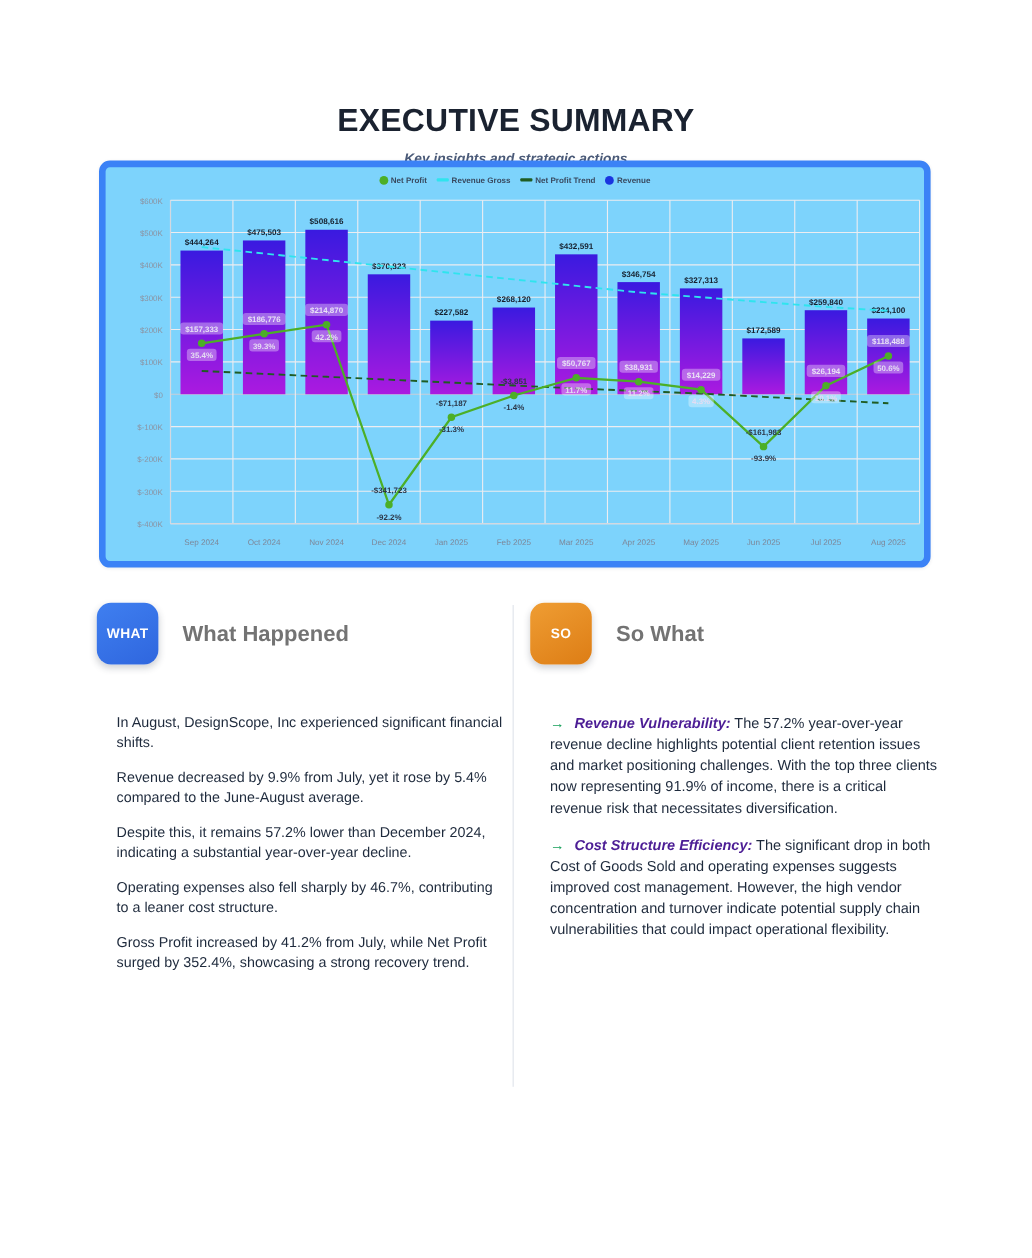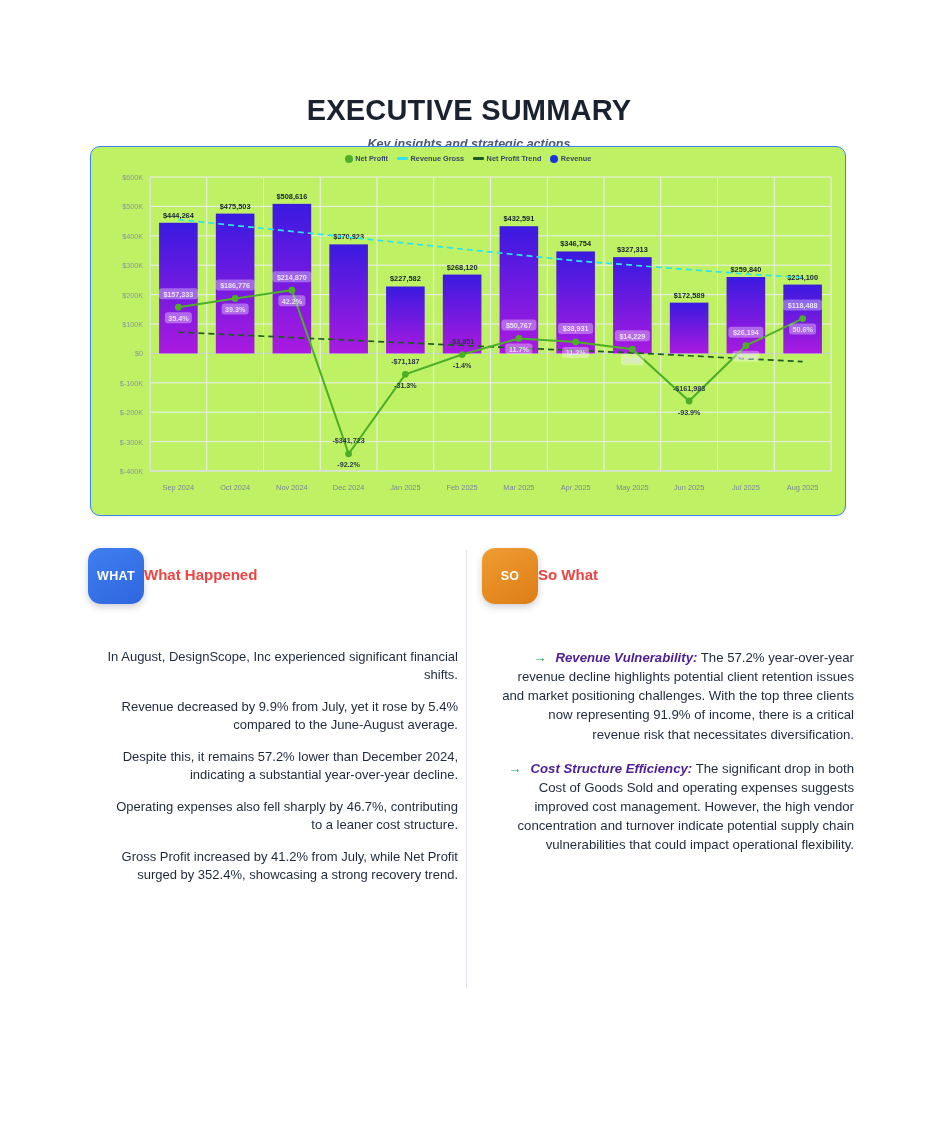--- a/index.html
+++ b/index.html
@@ -20,58 +20,58 @@
     color:#1a2230; font-family:"Liberation Sans", sans-serif;
   }
   .hdr .sub {
     margin-top: 10px; font-size: 12.5px; font-style: italic; font-weight: 600;
     color:#4a5a78;
   }
 
   
   .chart-card {
     position:absolute; left:90px; top:146px; width:756px; height:370px;
-    background:#bef264; border:1px solid #3b82f6; border-radius:10px;
+    background:#7dd3fc; border:6px solid #3b82f6; border-radius:10px;
     box-shadow: 0 1px 3px rgba(20,30,50,.07);
   }
   .legend {
     position:absolute; left:0; right:0; top:7px;
     display:flex; justify-content:center; align-items:center; gap:9px;
     font-size:7.3px; color:#394a60; font-weight:600;
   }
   .legend .li { display:flex; align-items:center; gap:2.5px; }
   .lg-dot { width:8px; height:8px; border-radius:50%; display:inline-block; }
   .lg-line { width:11px; height:2.6px; display:inline-block; border-radius:1px; }
 
   .plot-wrap { position:absolute; left:0; top:22px; width:756px; height:348px; }
   .svg-plot { position:absolute; left:0; top:0; }
 
   
-  .cols { position:absolute; left:0; top:548px; width:868px; height:460px;text-align:right; }
+  .cols { position:absolute; left:0; top:548px; width:868px; height:460px; }
   .divider {
     position:absolute; left:466px; top:2px; width:1px; height:438px;
     background:#dfe3ea;
   }
   .col { position:absolute; top:0; }
   .col.left { left:88px; width:370px; }
   .col.right { left:482px; width:372px; }
 
   .col-head { display:flex; align-items:flex-start; gap:0px; height:72px; }
   .badge {
     width:56px; height:56px; border-radius:13px;
     display:flex; align-items:center; justify-content:center;
     font-size:12.5px; font-weight:700; color:#fff; letter-spacing:.3px;
     box-shadow: 0 3px 7px rgba(30,40,60,.22);
     flex: 0 0 auto;
   }
   .badge.what { background: linear-gradient(150deg,#3f7ff0,#2f66de); }
   .badge.so   { background: linear-gradient(150deg,#ef9d33,#dd7d15); }
   .col-title {
-    margin-top:18px;
-    font-size:15px; font-weight:700; color:#ef4444;
+    margin-left:22px; margin-top:18px;
+    font-size:20px; font-weight:700; color:#737373;
   }
 
   .body-text { margin-top:28px; padding-left:18px; }
   .para {
     font-size:13px; line-height:1.42; color:#1e2a3c; margin-bottom:13px;
   }
   .para:last-child { margin-bottom:12px; }
 
   .bullet { font-size:13.2px; line-height:1.45; color:#1e2a3c; margin-bottom:15px; }
   .arrow { color:#17a05a; font-weight:700; margin-right:9px; }

